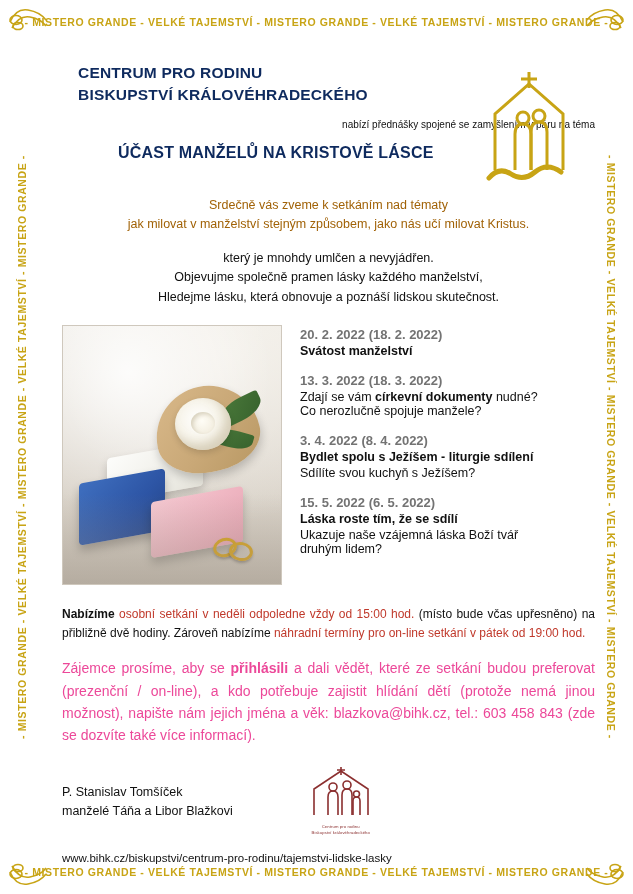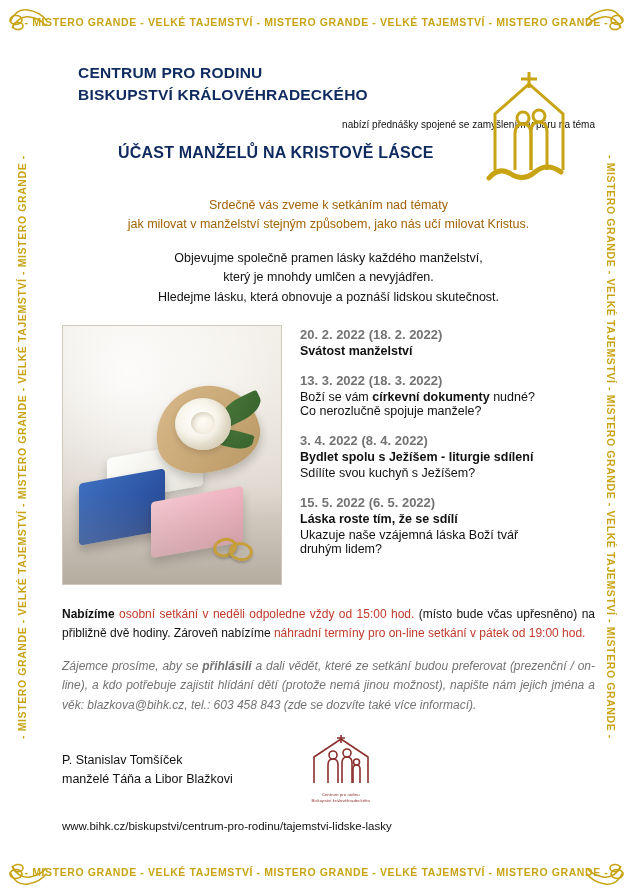--- a/index.html
+++ b/index.html
@@ -258,26 +258,25 @@
     font-size: 12px;
     line-height: 1.6;
     margin-top: 20px;
     color: #111;
     text-align: justify;
   }
   .note b { font-weight: bold; }
   .note .hl { color: #c0392b; }
 
   .note2 {
-    font-size: 12px;
+    font-size: 14px;
     line-height: 1.6;
     margin-top: 14px;
-    color: #737373;
+    color: #ec4899;
     text-align: justify;
-    font-style: italic;
   }
   .note2 b { font-weight: bold; }
 
   .signature {
     font-size: 12.5px;
     line-height: 1.55;
     margin-top: 18px;
     color: #111;
   }
 
@@ -391,22 +390,22 @@
 
     <div class="main-title">ÚČAST MANŽELŮ NA KRISTOVĚ LÁSCE</div>
   </div>
 
   <div class="invite">
     <div>Srdečně vás zveme k setkáním nad tématy</div>
     <div>jak milovat v manželství stejným způsobem, jako nás učí milovat Kristus.</div>
   </div>
 
   <div class="para2">
+    <div>který je mnohdy umlčen a nevyjádřen.</div>
     <div>Objevujme společně pramen lásky každého manželství,</div>
-    <div>který je mnohdy umlčen a nevyjádřen.</div>
     <div>Hledejme lásku, která obnovuje a poznáší lidskou skutečnost.</div>
   </div>
 
   <div class="middle">
 
     <div class="photo">
       <div class="tulle"></div>
       <div class="soap soap-white"></div>
       <div class="soap soap-blue"></div>
       <div class="soap soap-pink"></div>
@@ -421,21 +420,21 @@
 
     <div class="events">
 
       <div class="event">
         <div class="date">20. 2. 2022 (18. 2. 2022)</div>
         <div class="topic">Svátost manželství</div>
       </div>
 
       <div class="event">
         <div class="date">13. 3. 2022 (18. 3. 2022)</div>
-        <div class="desc"><span>Boží se vám </span><b>církevní dokumenty</b><span> nudné?</span></div>
+        <div class="desc"><span>Zdají se vám </span><b>církevní dokumenty</b><span> nudné?</span></div>
         <div class="desc">Co nerozlučně spojuje manžele?</div>
       </div>
 
       <div class="event">
         <div class="date">3. 4. 2022 (8. 4. 2022)</div>
         <div class="topic">Bydlet spolu s Ježíšem - liturgie sdílení</div>
         <div class="desc">Sdílíte svou kuchyň s Ježíšem?</div>
       </div>
 
       <div class="event">

